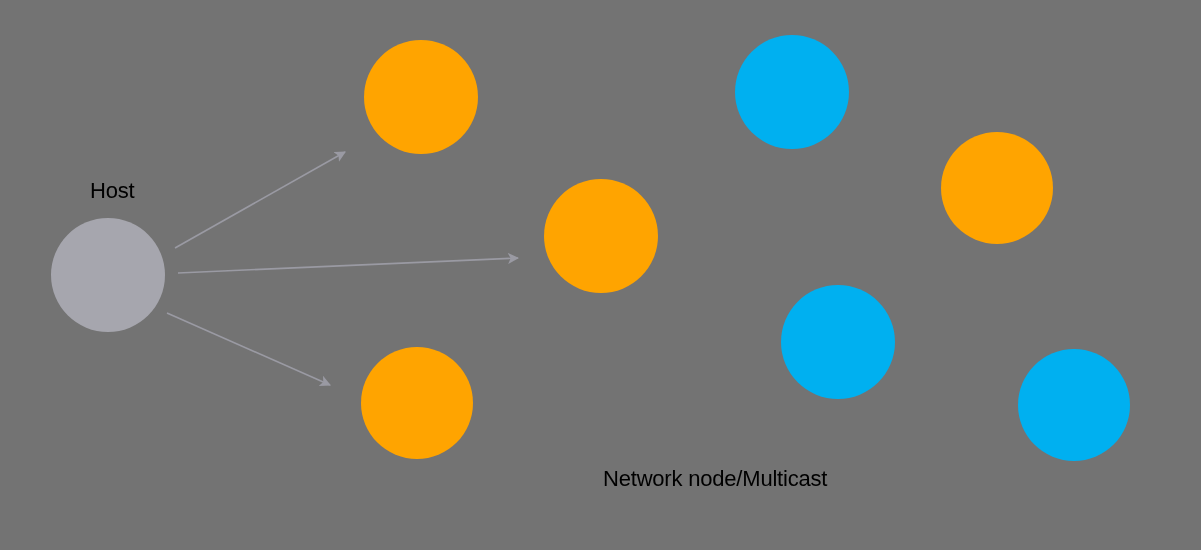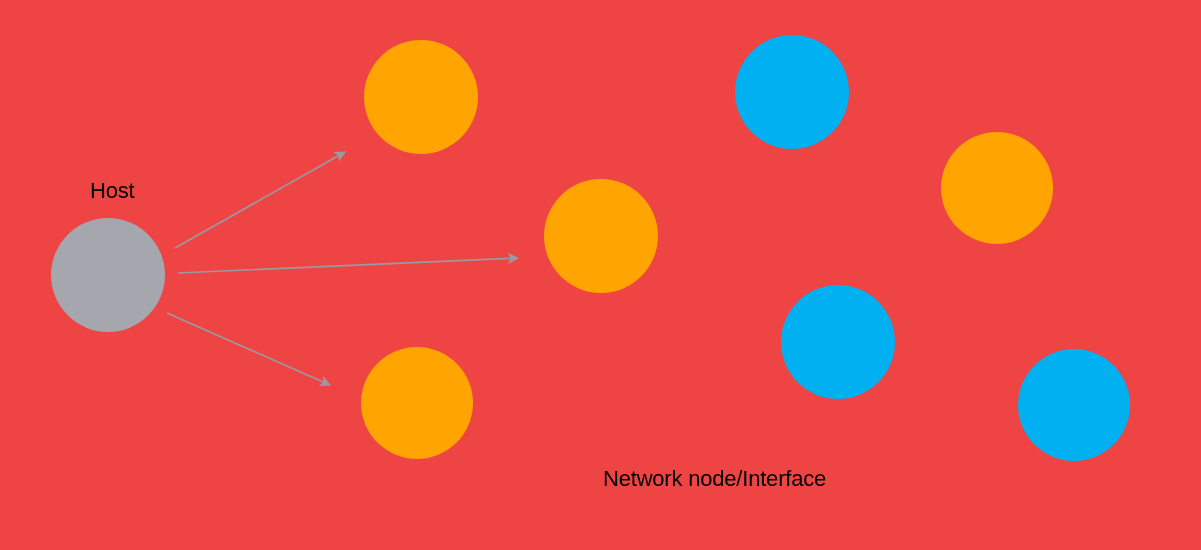--- a/index.html
+++ b/index.html
@@ -8,21 +8,21 @@
     padding: 0;
     background: #ffffff;
   }
   body {
     font-family: "Liberation Sans", sans-serif;
   }
   #canvas {
     position: relative;
     width: 1201px;
     height: 550px;
-    background: #ef4444;
+    background: #737373;
     overflow: hidden;
   }
   .node {
     position: absolute;
     border-radius: 50%;
   }
   .label {
     position: absolute;
     color: #000000;
     font-family: "Liberation Sans", sans-serif;
@@ -67,15 +67,15 @@
       </marker>
     </defs>
     <line x1="175" y1="248" x2="345" y2="152" stroke="#9A9AA3" stroke-width="1.6" marker-end="url(#ah)"></line>
     <line x1="178" y1="273" x2="518" y2="258" stroke="#9A9AA3" stroke-width="1.6" marker-end="url(#ah)"></line>
     <line x1="167" y1="313" x2="330" y2="385" stroke="#9A9AA3" stroke-width="1.6" marker-end="url(#ah)"></line>
   </svg>
 
   <div class="label" style="left:90px; top:178px;">Host</div>
 
 
-  <div class="label" style="left:603px; top:466px;">Network node/Interface</div>
+  <div class="label" style="left:603px; top:466px;">Network node/Multicast</div>
 
 </div>
 
 </body></html>

